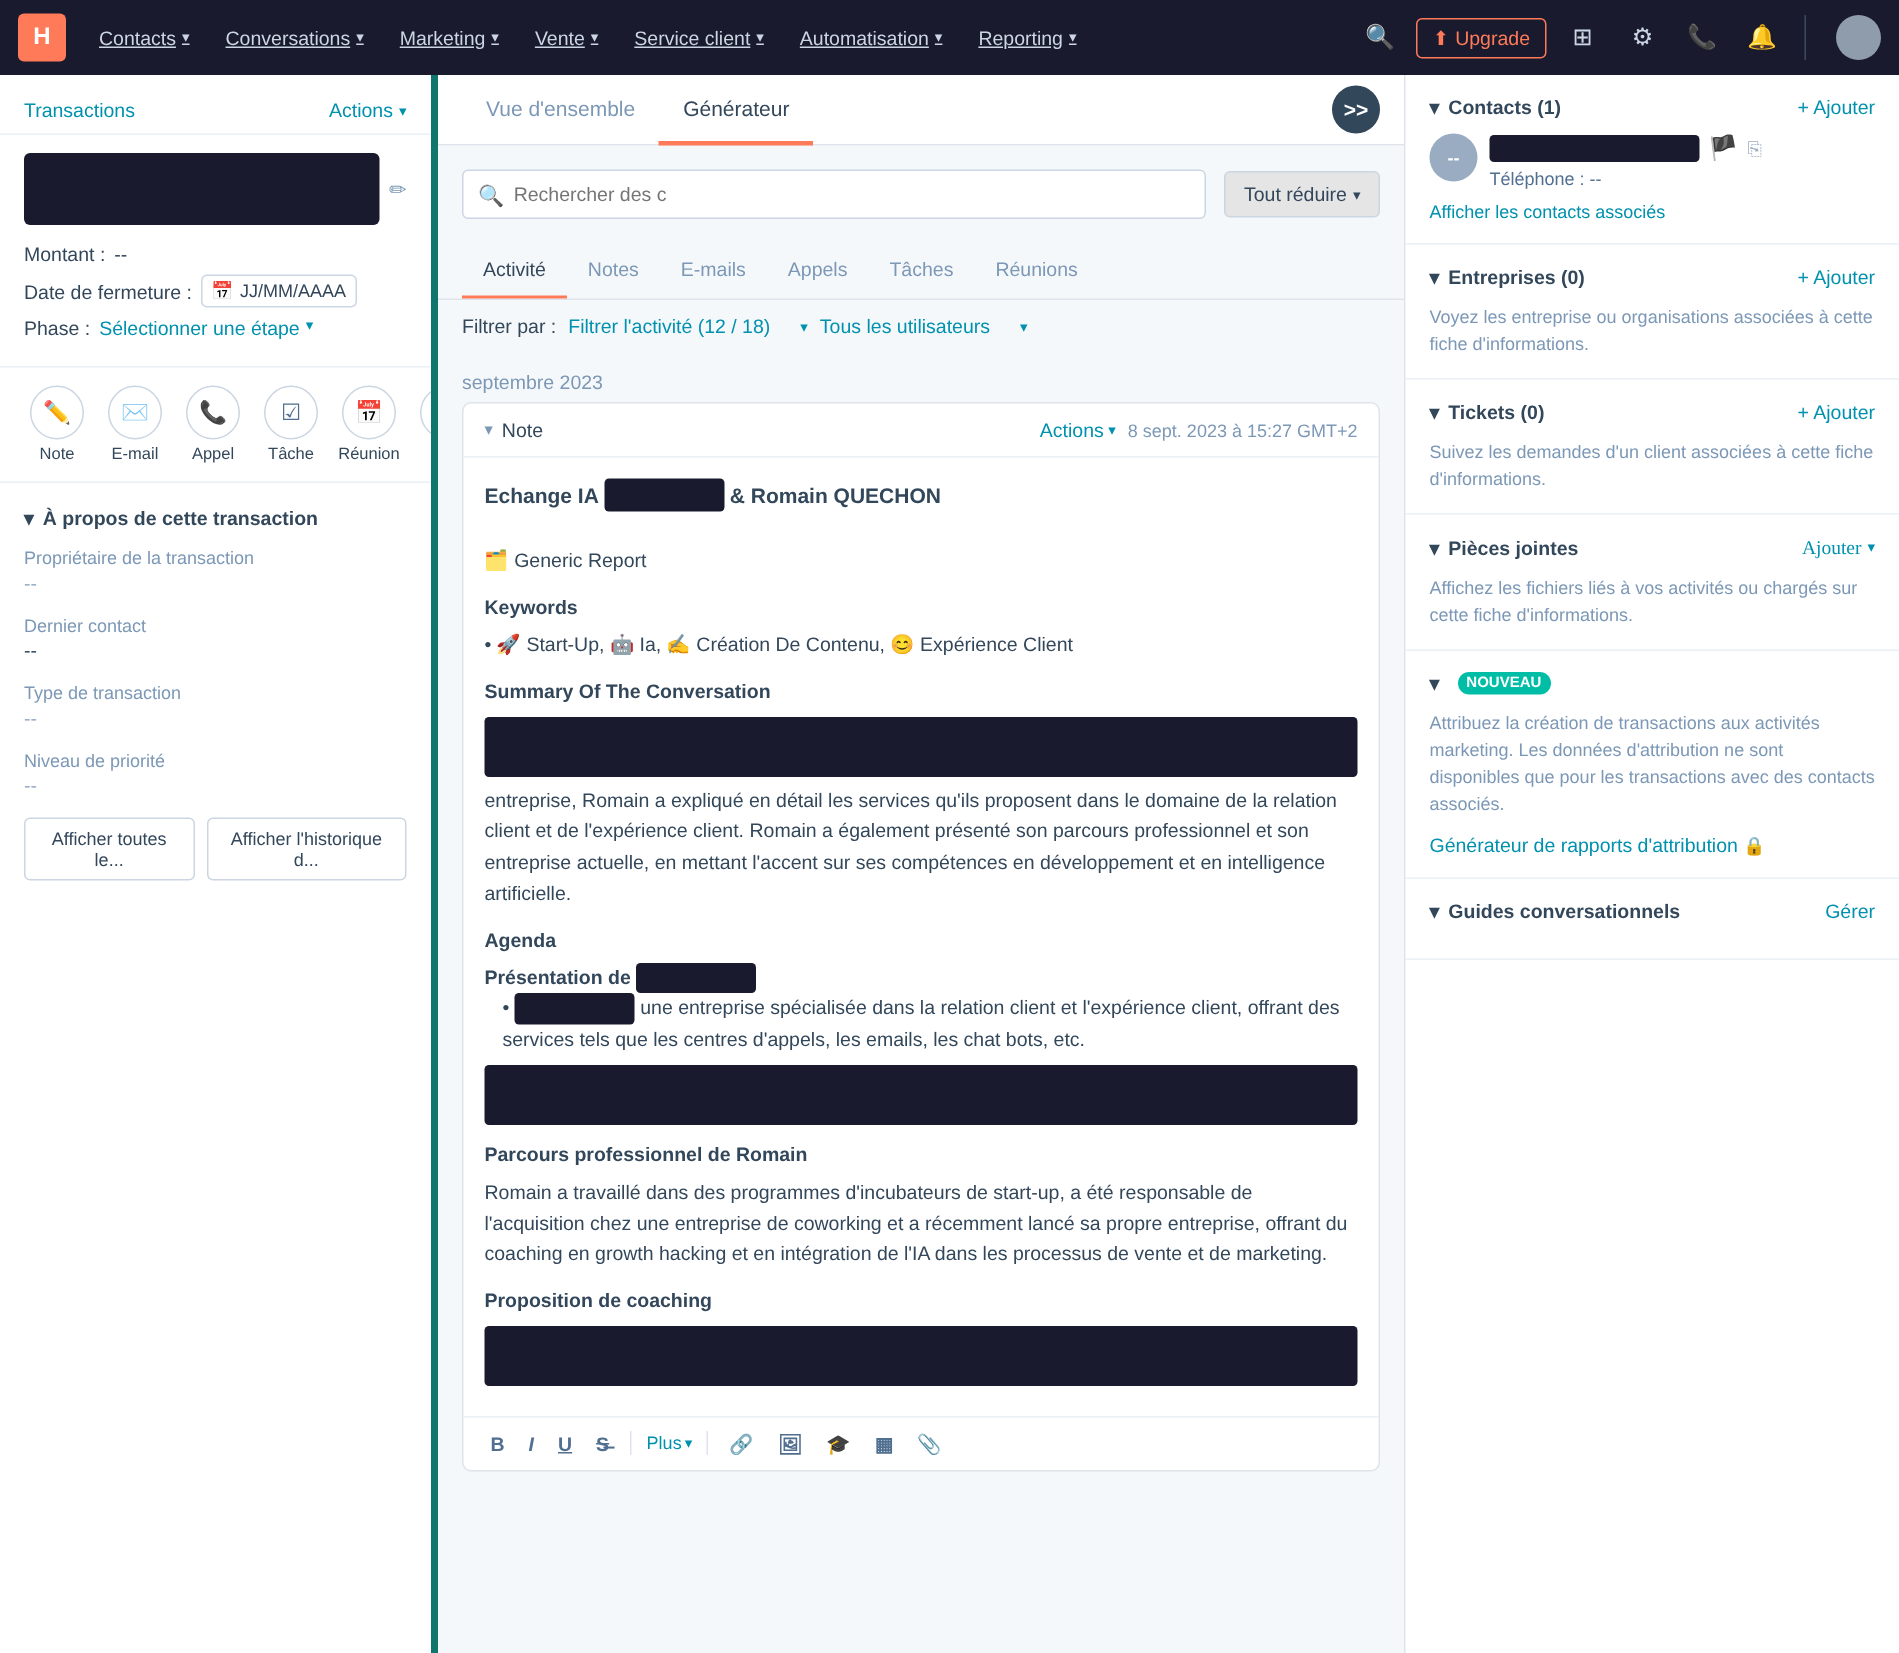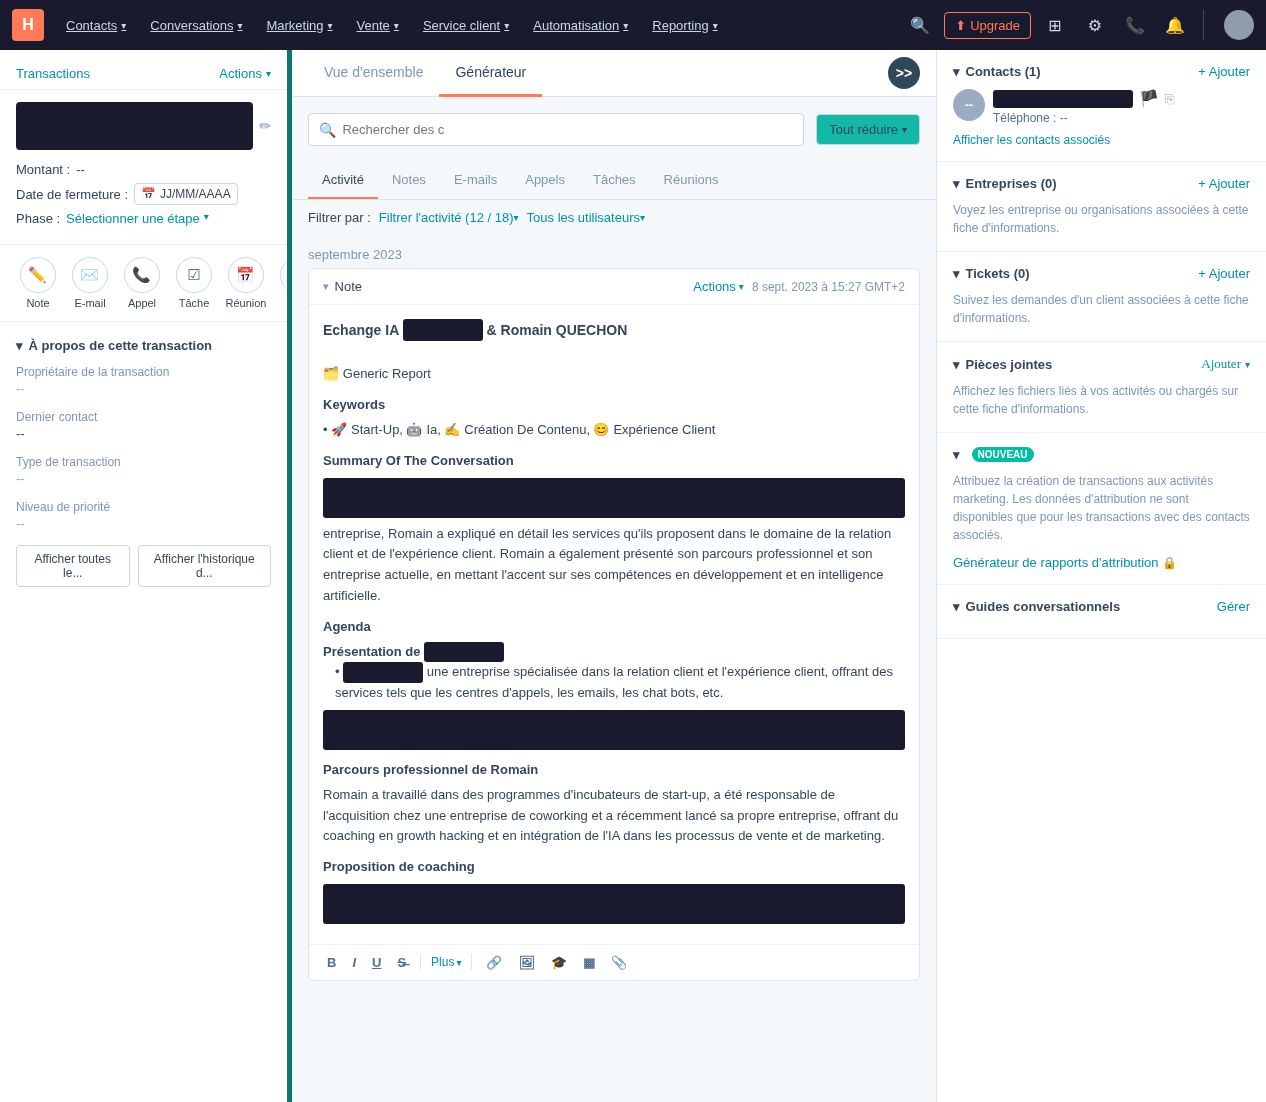--- a/index.html
+++ b/index.html
@@ -236,21 +236,21 @@
     }
     .search-box input {
       border: none; outline: none;
       font-size: 13px; padding: 8px 0;
       width: 100%; background: transparent;
       color: #33475b;
     }
     .search-icon { color: #99acc2; font-size: 14px; }
     .filter-btn {
       border: 1px solid #cbd6e2;
-      background: #14b8a6;
+      background: #e5e5e5;
       border-radius: 4px;
       padding: 7px 12px;
       font-size: 13px;
       color: #33475b;
       cursor: pointer;
       display: flex; align-items: center; gap: 4px;
       white-space: nowrap;
     }
 
     
@@ -277,21 +277,21 @@
     .filter-bar {
       padding: 10px 16px;
       font-size: 13px;
       color: #33475b;
       display: flex; align-items: center; gap: 8px;
       background: #f5f8fa;
     }
     .filter-link {
       color: #0091ae;
       cursor: pointer;
-      display: flex; align-items: center; gap: 0;
+      display: flex; align-items: center; gap: 20px;
     }
 
     
     .month-label {
       padding: 12px 16px 6px;
       font-size: 13px;
       color: #7c98b6;
       font-weight: 500;
     }
 

